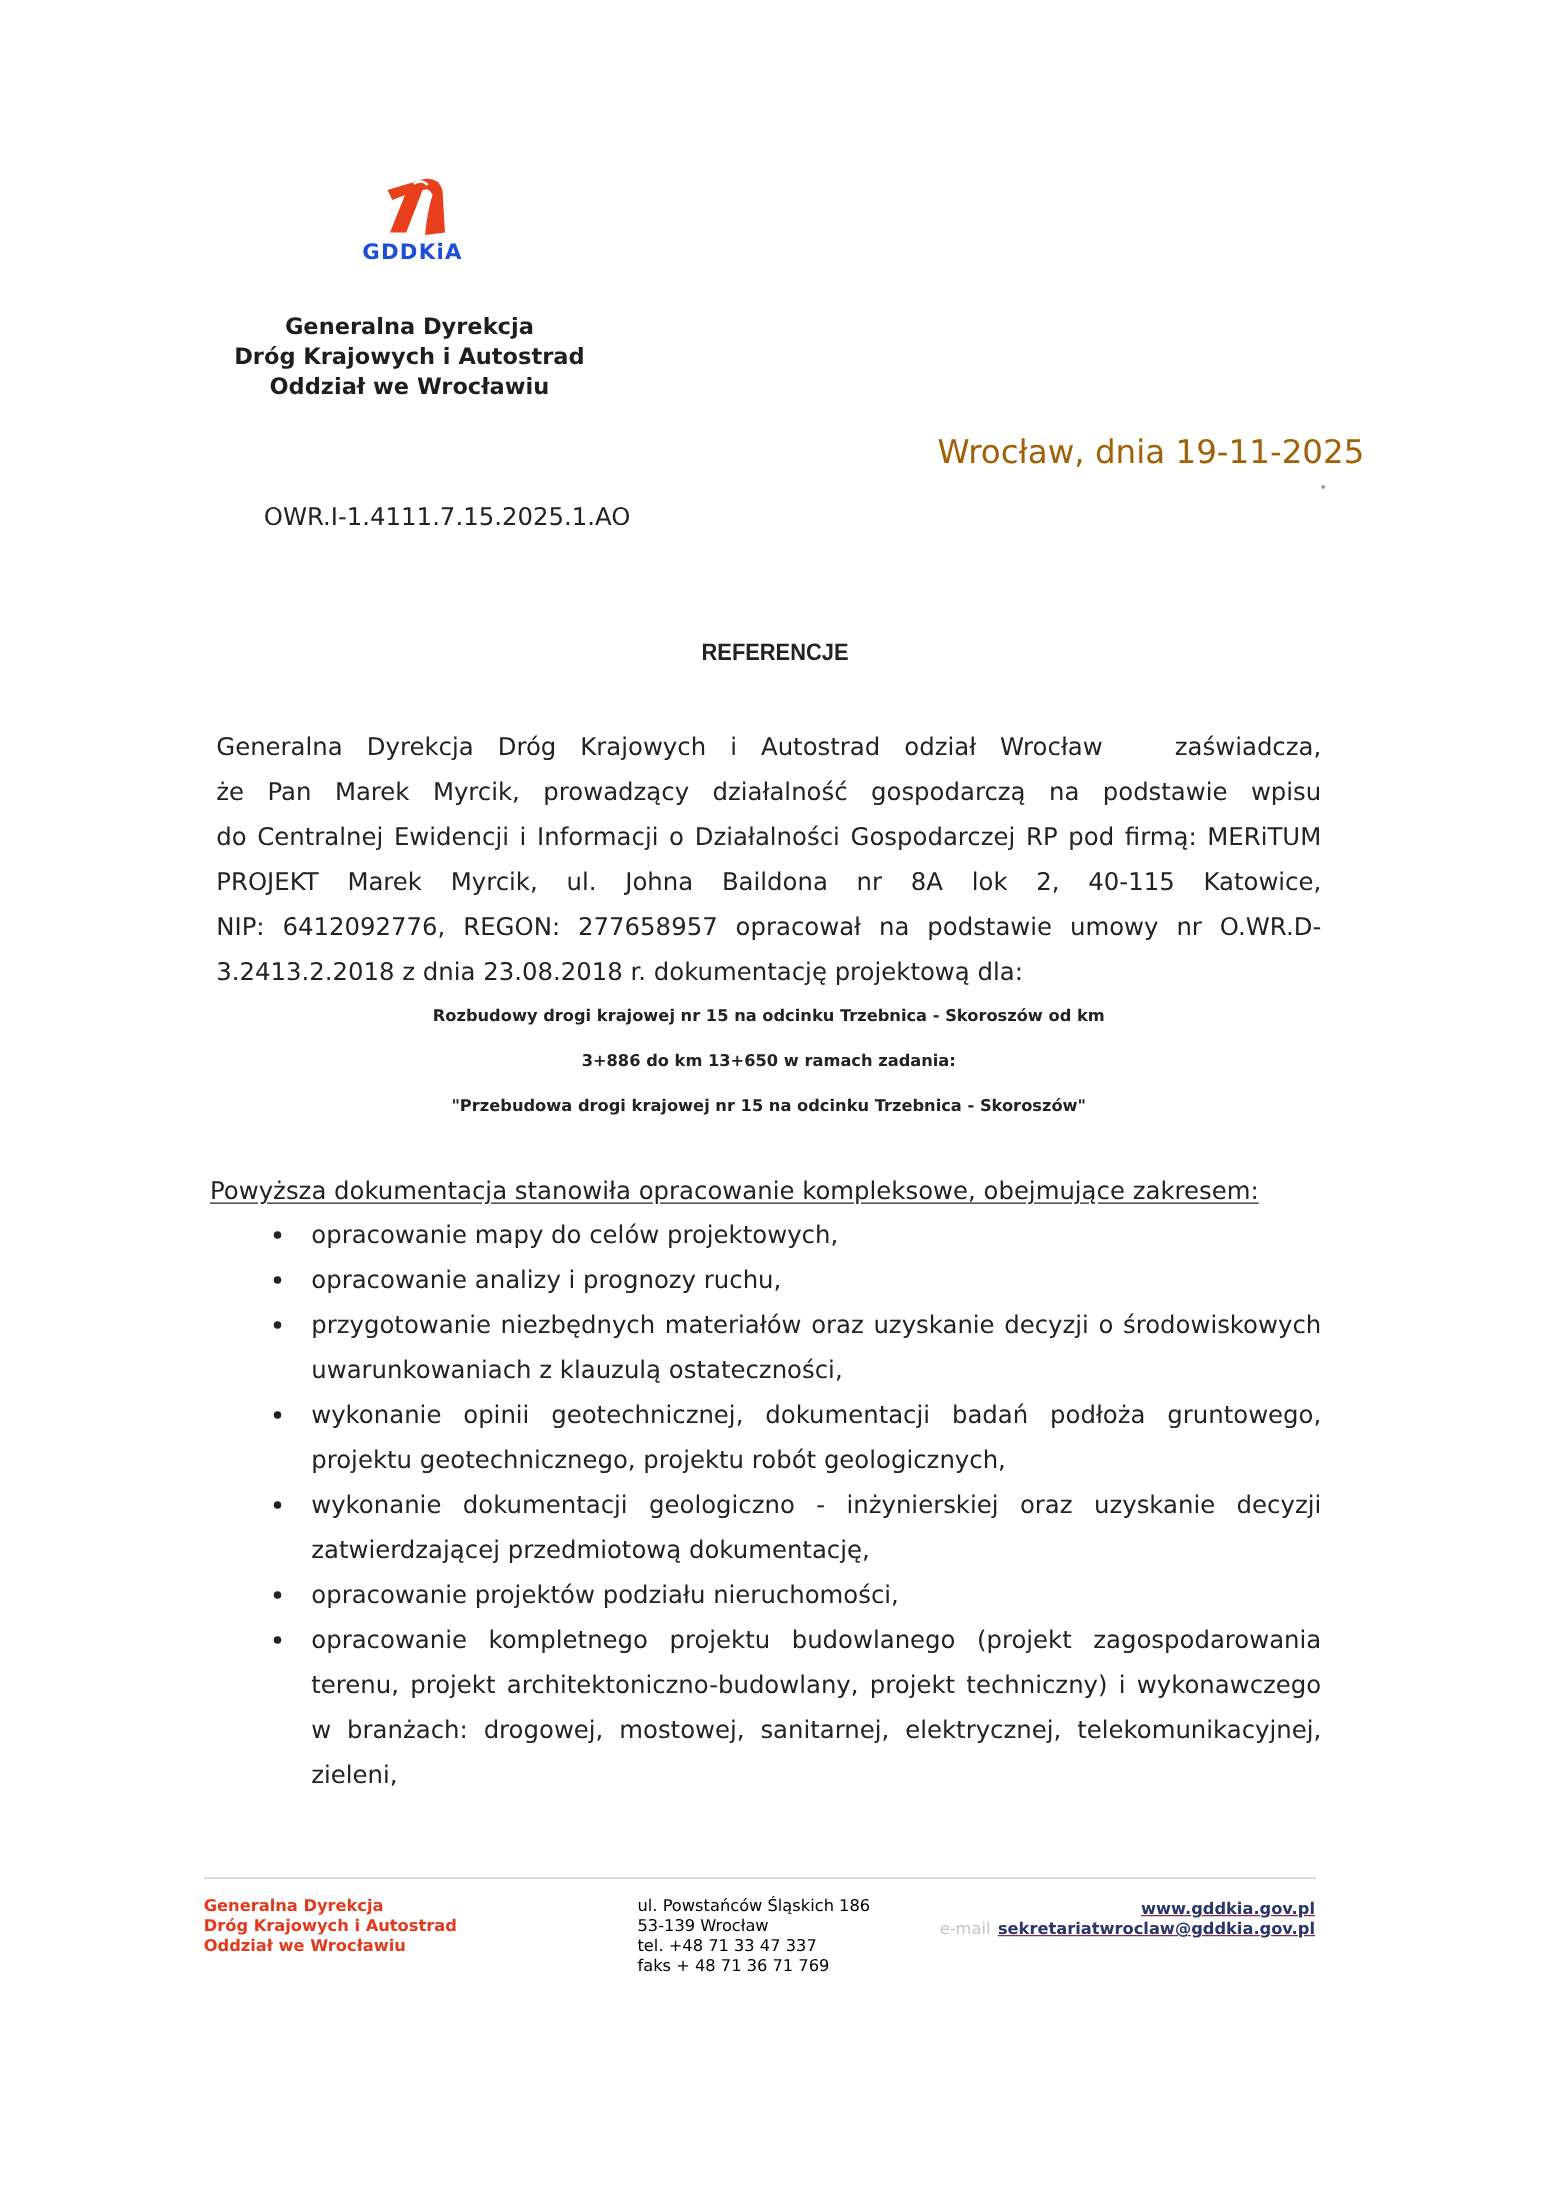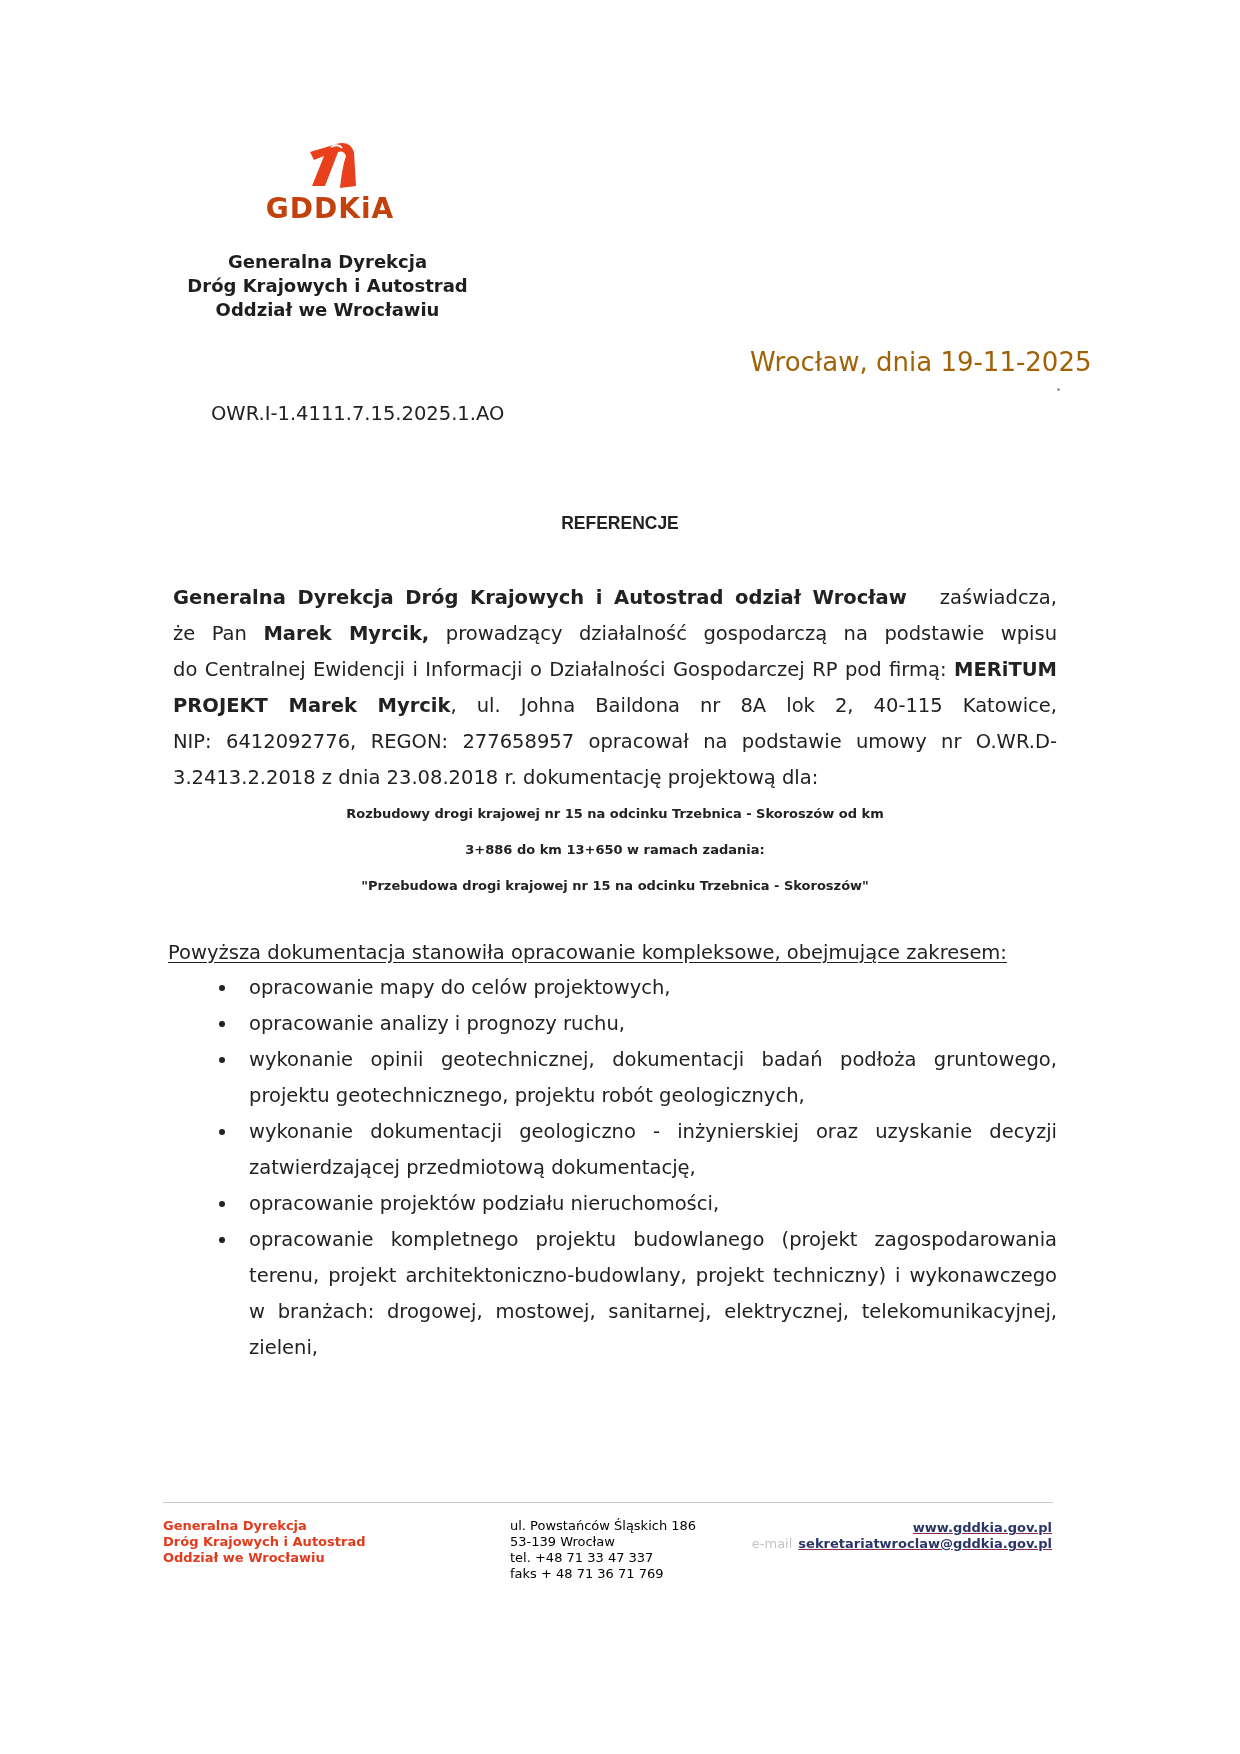--- a/index.html
+++ b/index.html
@@ -6,22 +6,22 @@
   body {
     width: 1240px; height: 1754px; background: #ffffff; position: relative; overflow: hidden;
     font-family: "DejaVu Sans", sans-serif; color: #222222;
   }
   .abs { position: absolute; }
 
   
   #logo-mark { left: 300px; top: 138px; width: 60px; height: 52px; }
   #logo-text {
     left: 250px; top: 192px; width: 160px; text-align: center;
-    font-family: "DejaVu Sans", sans-serif; font-weight: bold; font-size: 28px;
-    color: #c2410c; letter-spacing: 1px;
+    font-family: "DejaVu Sans", sans-serif; font-weight: bold; font-size: 17px;
+    color: #1d4ed8; letter-spacing: 1px;
   }
 
   
   #org-header {
     left: 165px; top: 250px; width: 325px; text-align: center;
     font-weight: bold; font-size: 18px; line-height: 24px; color: #1e1e1e;
   }
 
   #date-line { left: 750px; top: 347px; font-size: 26px; color: #a16207; white-space: nowrap; }
   #stray-dot { left: 1057px; top: 388px; width: 3px; height: 3px; background: #999; border-radius: 50%; }
@@ -33,21 +33,21 @@
     font-weight: bold; font-size: 19px; color: #222;
     font-family: "Liberation Sans", sans-serif; transform: scaleX(0.92);
   }
 
   .body-block {
     left: 173px; width: 884px; font-size: 19.5px; line-height: 36px;
     text-align: justify; text-align-last: auto;
     font-family: "DejaVu Sans", sans-serif; color: #222;
     transform-origin: left top;
   }
-  .b { font-weight: bold; }
+  .b { font-weight: normal; }
   .line { display: block; text-align: justify; text-align-last: justify; white-space: nowrap; height: 36px; overflow: visible; }
   .line.last { text-align-last: left; }
 
   #main-para { top: 580px; }
 
   #project-block {
     left: 173px; top: 796px; width: 884px; text-align: center;
     font-weight: bold; font-size: 13px; line-height: 36px; color: #222;
   }
 
@@ -123,20 +123,25 @@
   <li>
     <span class="bullet"></span>
     <span class="ln last">opracowanie mapy do celów projektowych,</span>
   </li>
   <li>
     <span class="bullet"></span>
     <span class="ln last">opracowanie analizy i prognozy ruchu,</span>
   </li>
   <li>
     <span class="bullet"></span>
+    <span class="ln">przygotowanie niezbędnych materiałów oraz uzyskanie decyzji o środowiskowych</span>
+    <span class="ln last">uwarunkowaniach z klauzulą ostateczności,</span>
+  </li>
+  <li>
+    <span class="bullet"></span>
     <span class="ln">wykonanie opinii geotechnicznej, dokumentacji badań podłoża gruntowego,</span>
     <span class="ln last">projektu geotechnicznego, projektu robót geologicznych,</span>
   </li>
   <li>
     <span class="bullet"></span>
     <span class="ln">wykonanie dokumentacji geologiczno - inżynierskiej oraz uzyskanie decyzji</span>
     <span class="ln last">zatwierdzającej przedmiotową dokumentację,</span>
   </li>
   <li>
     <span class="bullet"></span>

